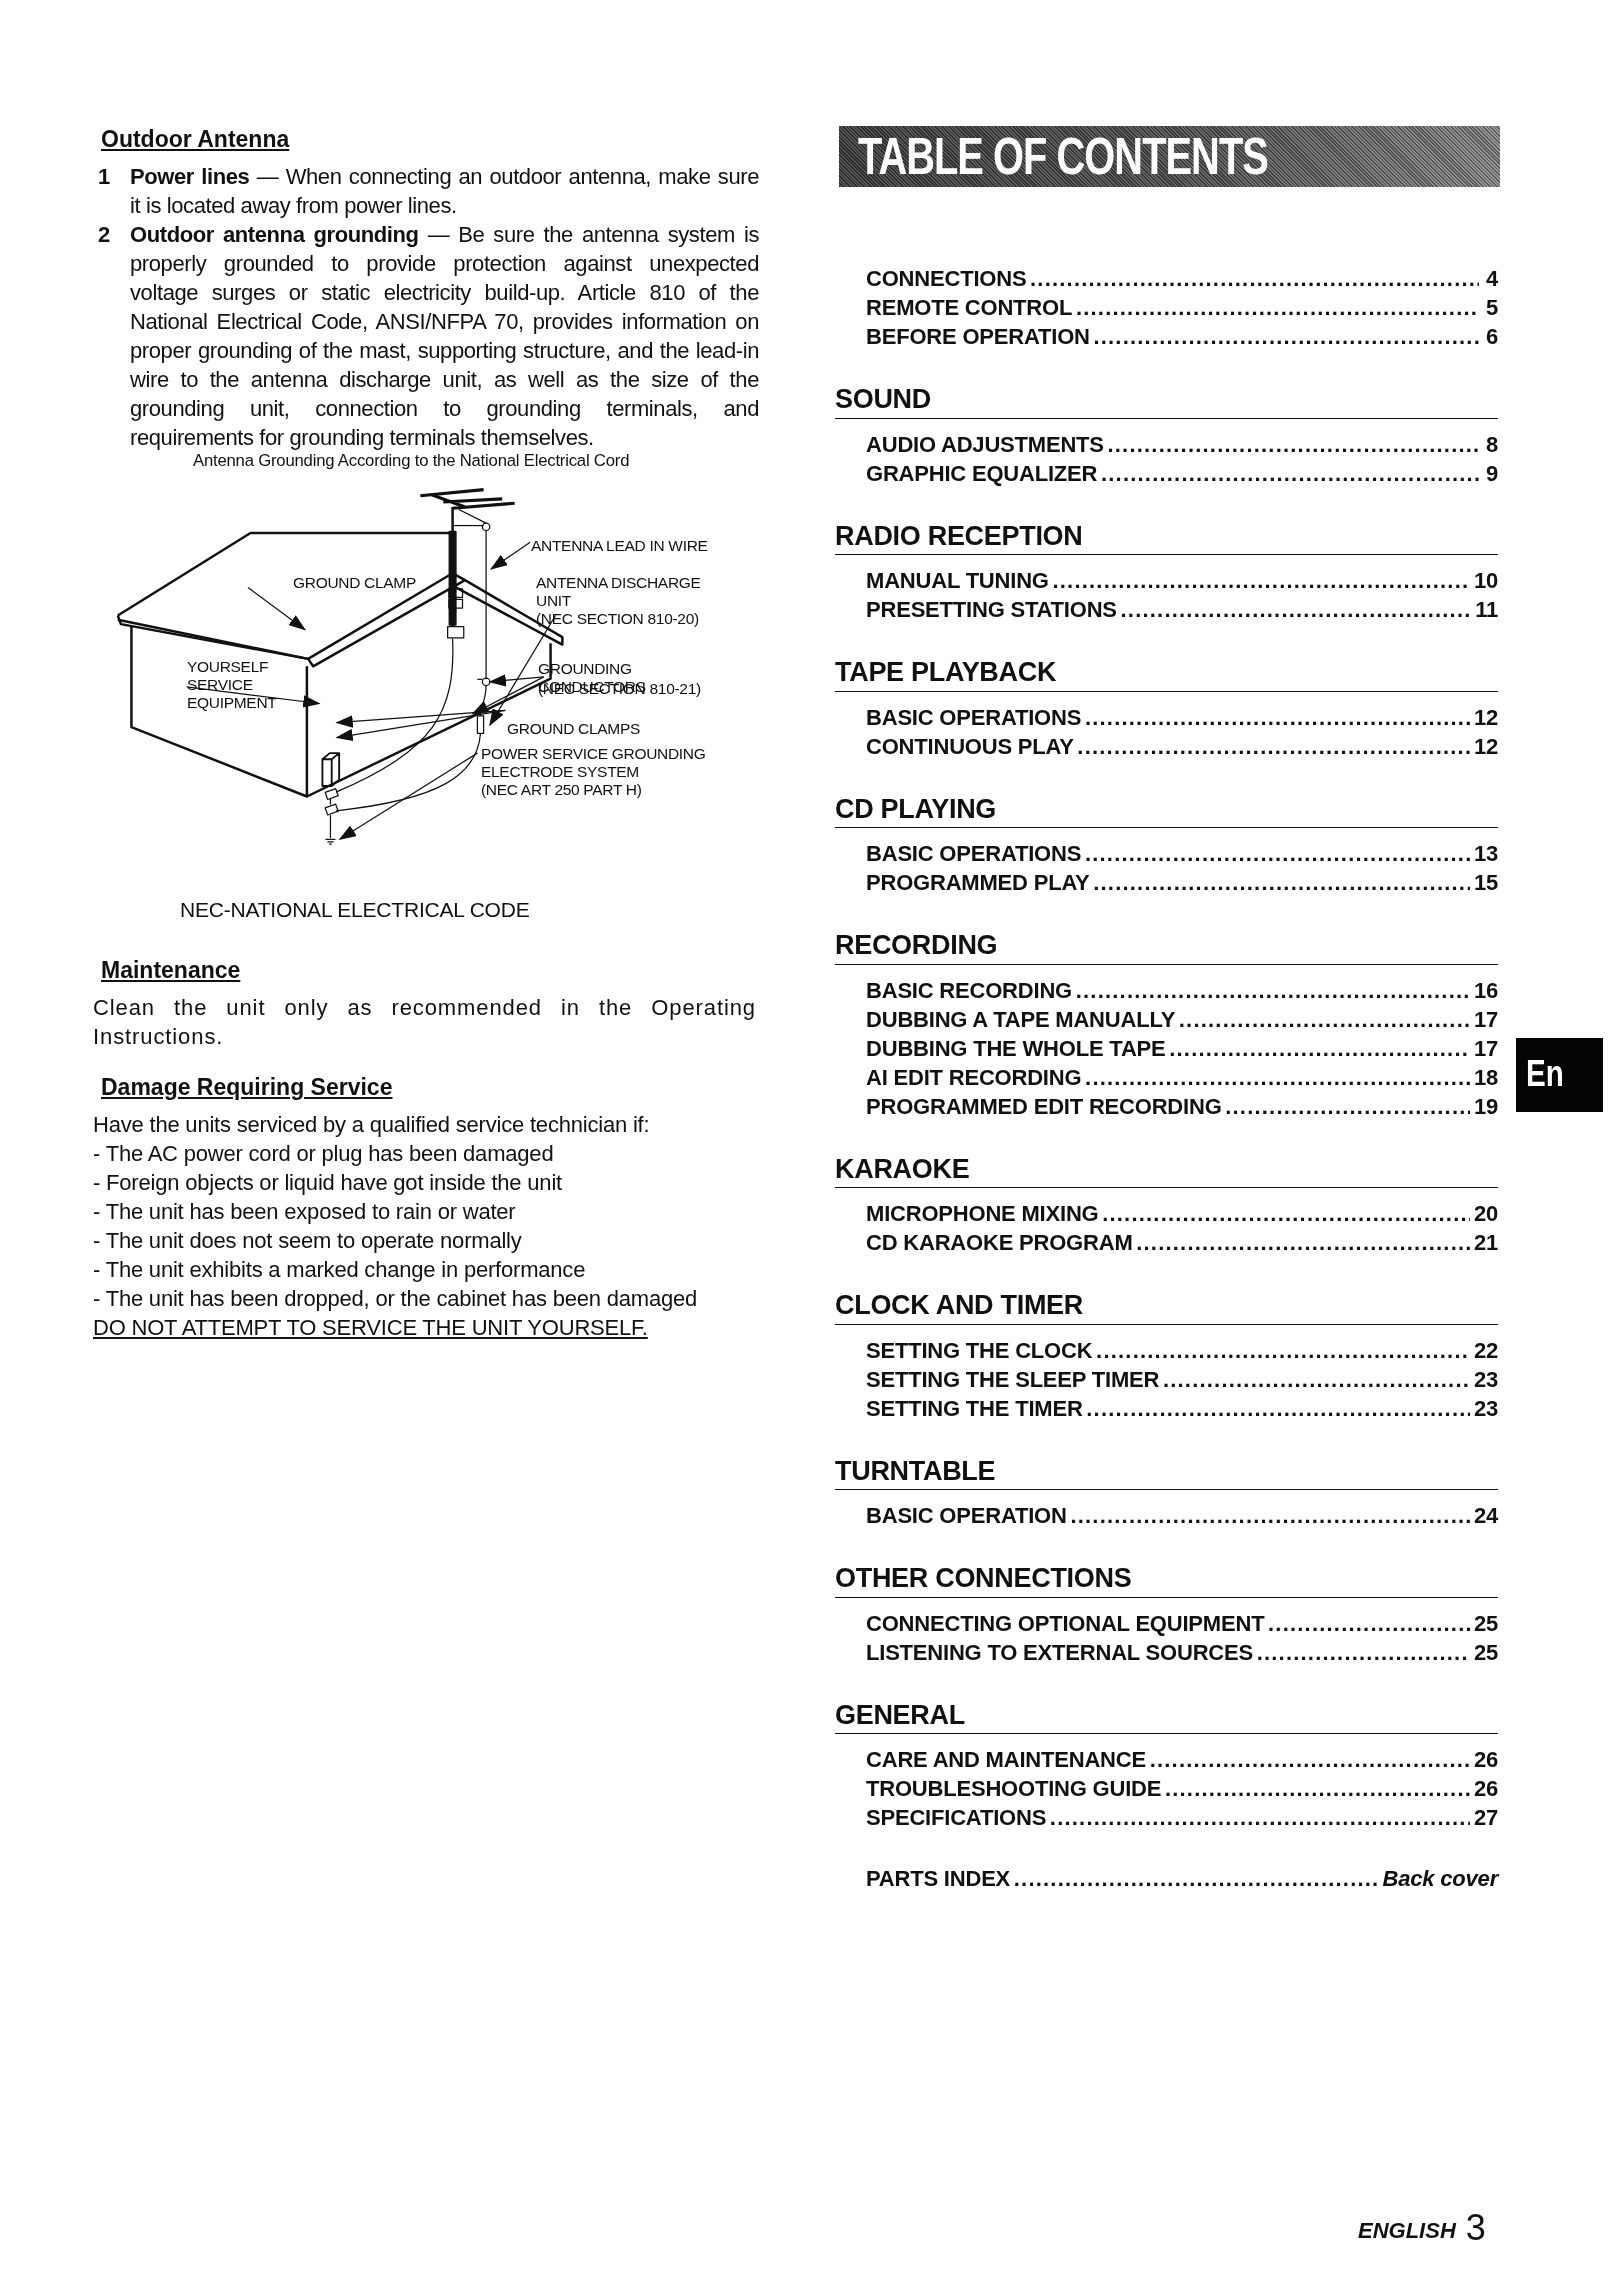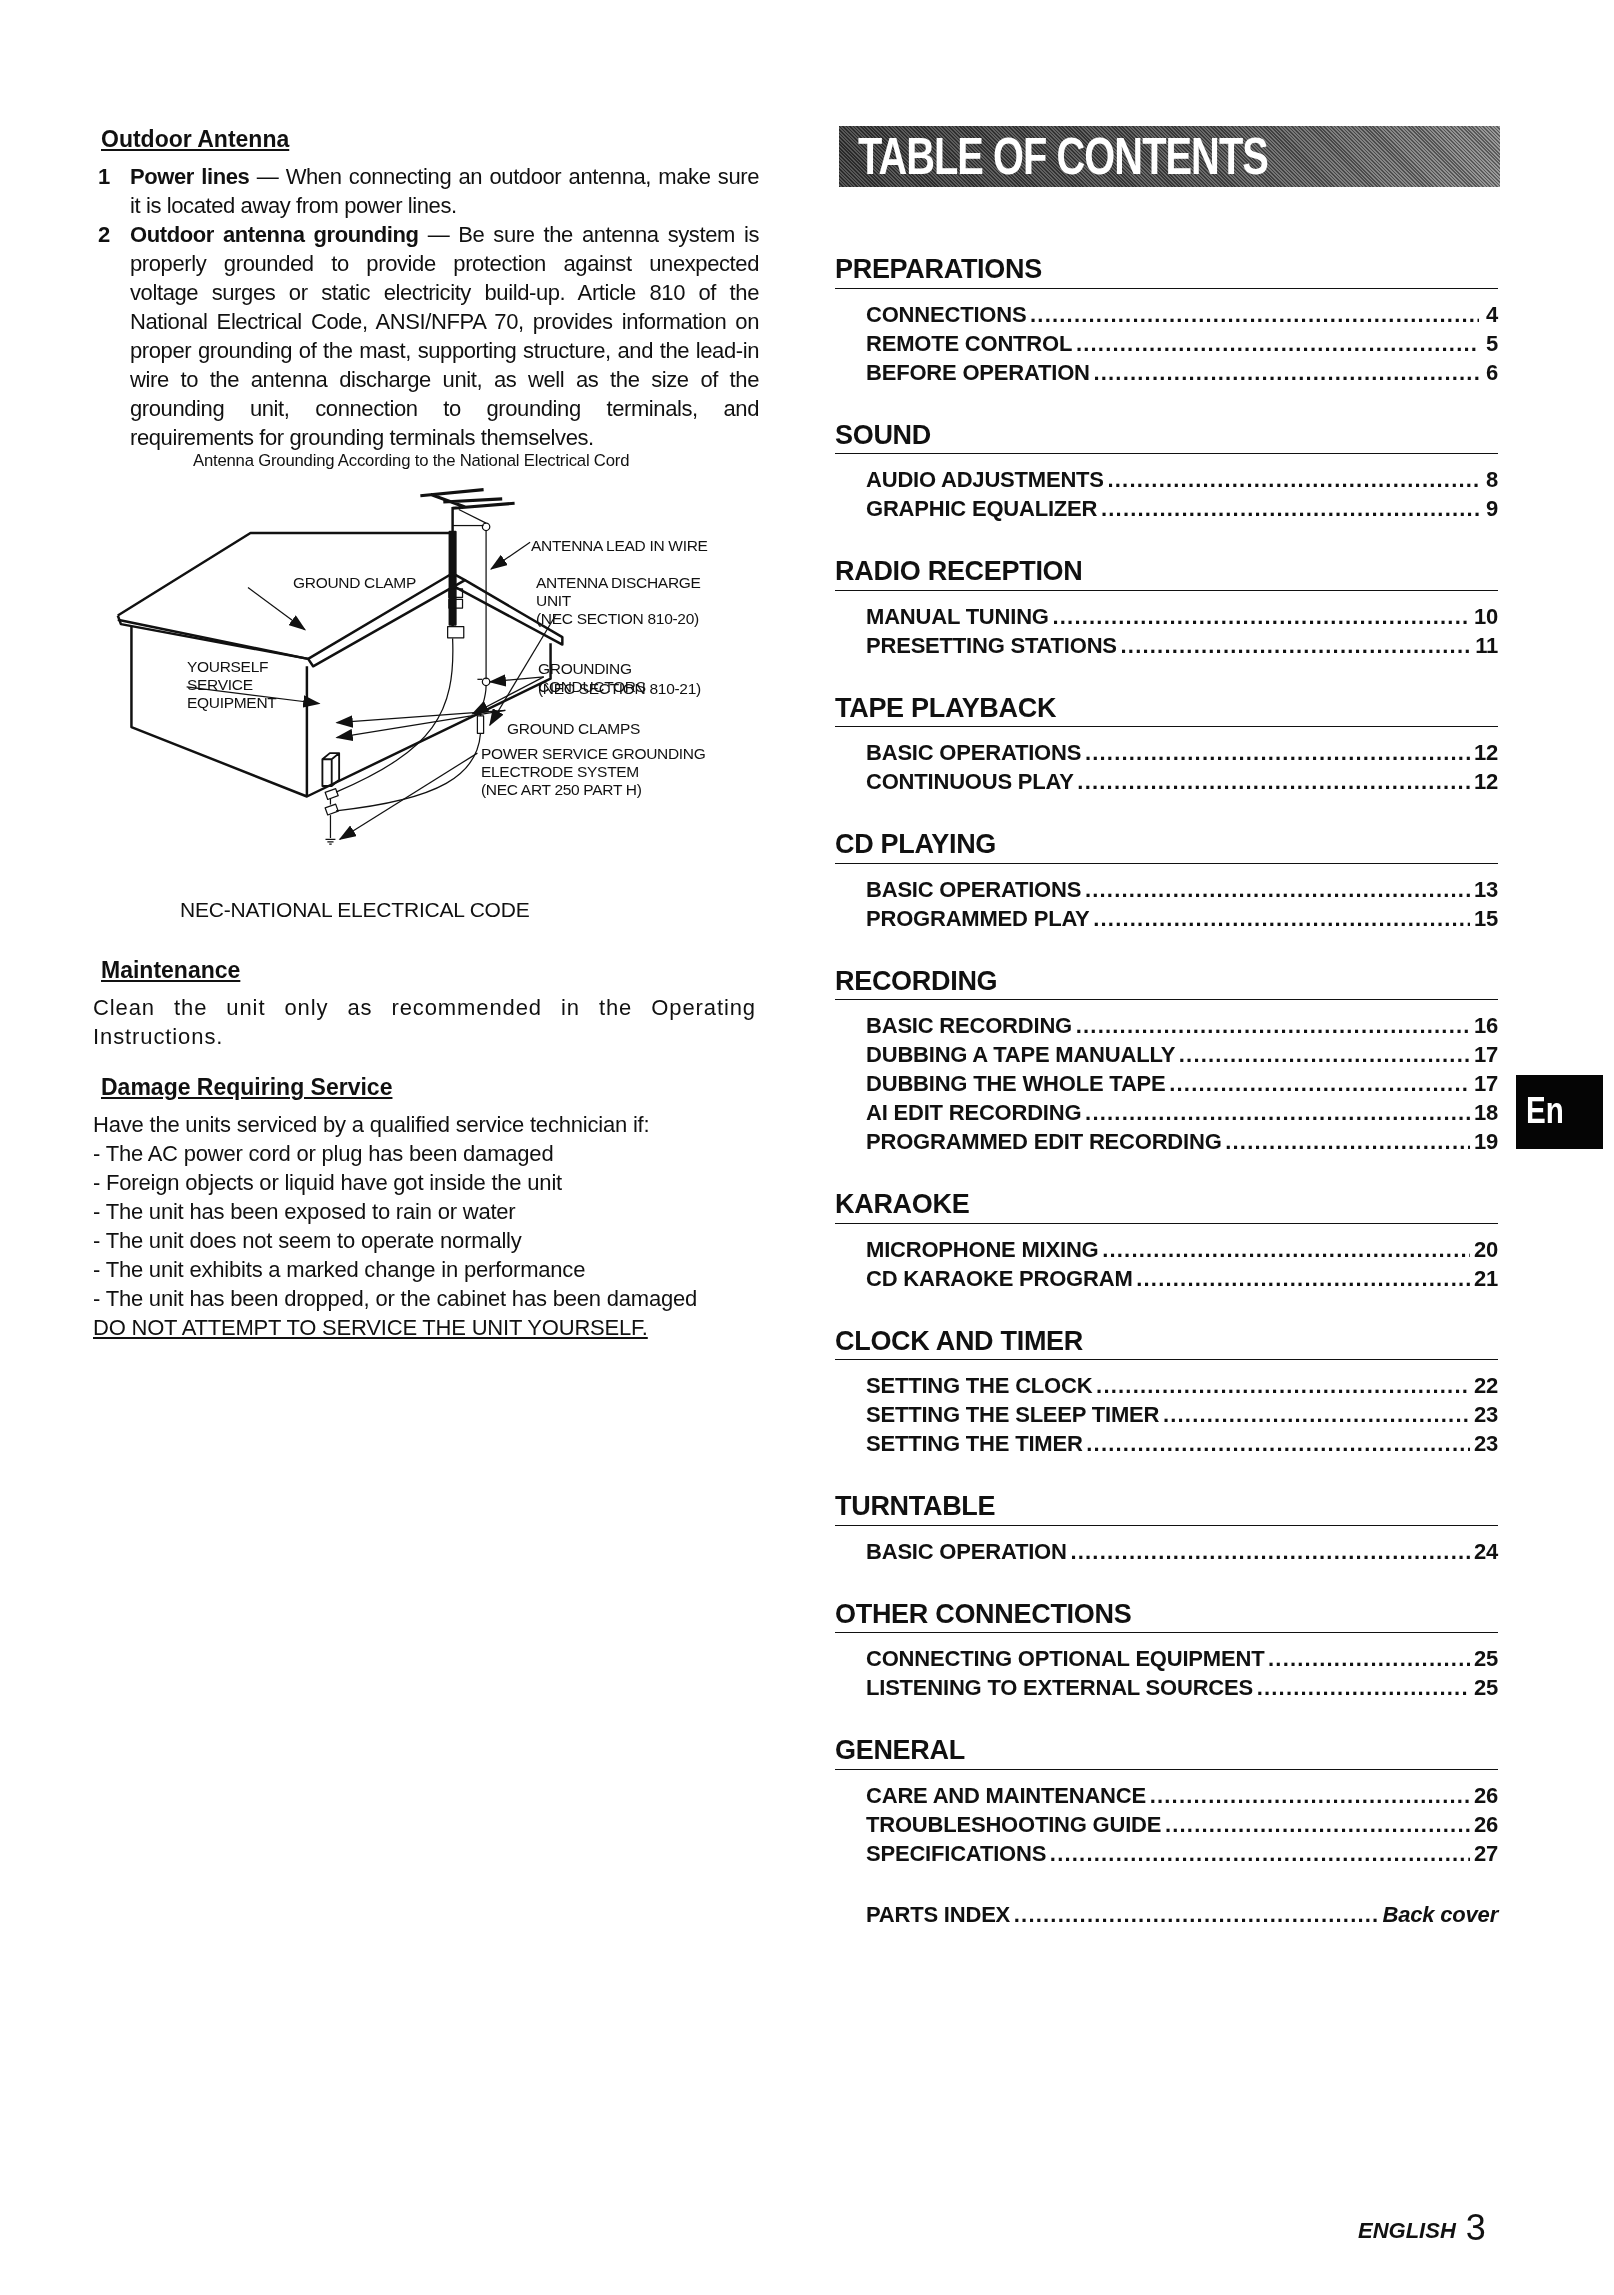--- a/index.html
+++ b/index.html
@@ -37,21 +37,21 @@
   .toc-sec { margin-bottom: 32px; }
   .toc-h { font-weight: bold; font-size: 27px; line-height: 32px; letter-spacing: -0.3px; padding-bottom: 2.5px; border-bottom: 1.9px solid #111; }
   .toc-list { padding-top: 11px; }
   .toc-row { display: flex; align-items: baseline; margin-left: 31px; font-weight: bold; font-size: 22px; line-height: 29px; letter-spacing: -0.2px; }
   .toc-row .lbl { white-space: nowrap; }
   .toc-row .dots { flex: 1; overflow: hidden; white-space: nowrap; margin: 0 3.7px; letter-spacing: 1.2px; font-weight: bold; }
   .toc-row .dots::after { content: "....................................................................................................................................................................................................................."; }
   .toc-row .pg { white-space: nowrap; min-width: 15px; text-align: right; }
   .toc-row .pg.italic { font-style: italic; }
 
-  #lang-tab { position: absolute; left: 1516px; top: 1075px; width: 87px; height: 74px; background: #050505; }
+  #lang-tab { position: absolute; left: 1516px; top: 1038px; width: 87px; height: 74px; background: #050505; }
   #lang-tab span { position: absolute; left: 10px; top: 13.6px; color: #fff; font-weight: bold; font-size: 37px; line-height: 43px; transform: scaleX(0.8); transform-origin: left center; }
 
   #footer { position: absolute; left: 1358px; top: 2207px; white-space: nowrap; }
   #footer .lang { font-weight: bold; font-style: italic; font-size: 22px; letter-spacing: 0px; }
   #footer .pgnum { font-size: 36px; font-weight: normal; margin-left: 10px; vertical-align: -2.5px; }
 </style>
 </head>
 <body>
 
 <div id="left">
@@ -160,21 +160,20 @@
   <div class="warn">DO NOT ATTEMPT TO SERVICE THE UNIT YOURSELF.</div>
 </div>
 
 <div id="toc-banner">
   <span>TABLE OF CONTENTS</span>
 </div>
 
 <div id="toc">
   <div id="toc-sections">
       <div class="toc-sec">
-        <div class="toc-h">PREPARATIONS</div>
         <div class="toc-list">
           <div class="toc-row">
             <span class="lbl">CONNECTIONS</span>
             <span class="dots"></span>
             <span class="pg">4</span>
           </div>
           <div class="toc-row">
             <span class="lbl">REMOTE CONTROL</span>
             <span class="dots"></span>
             <span class="pg">5</span>

